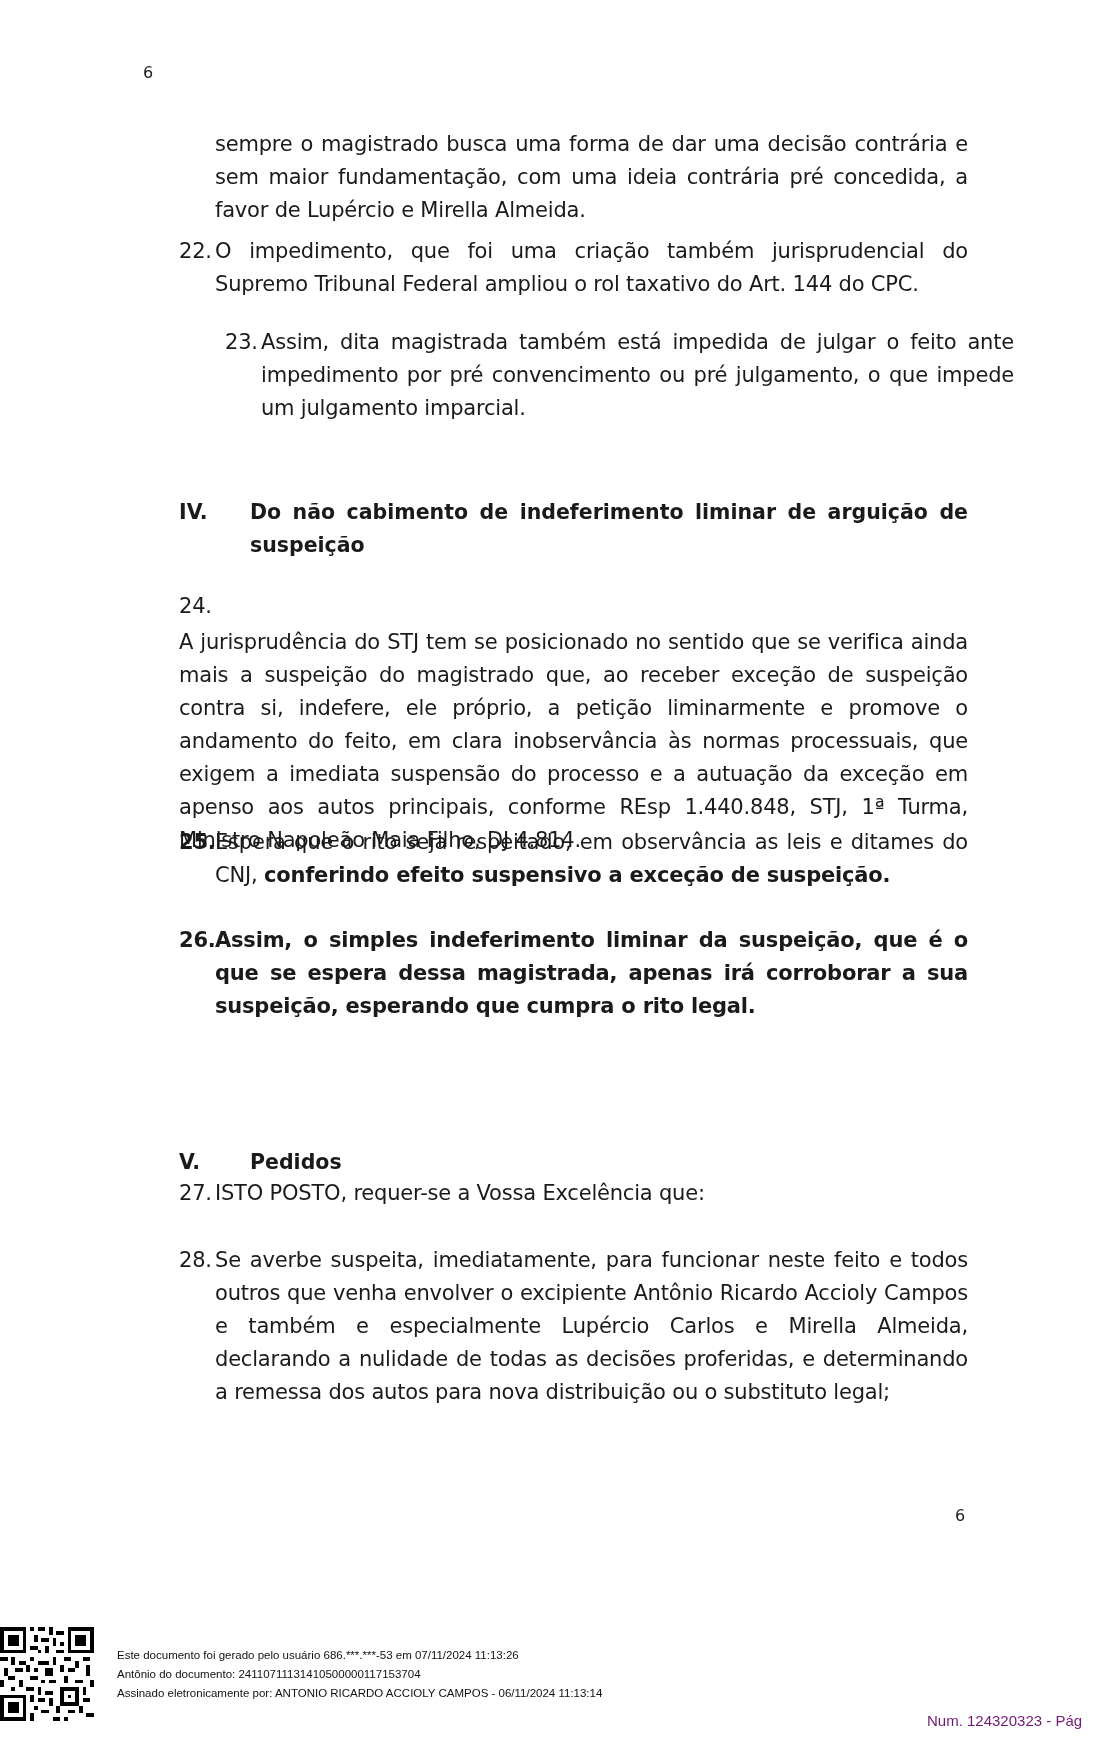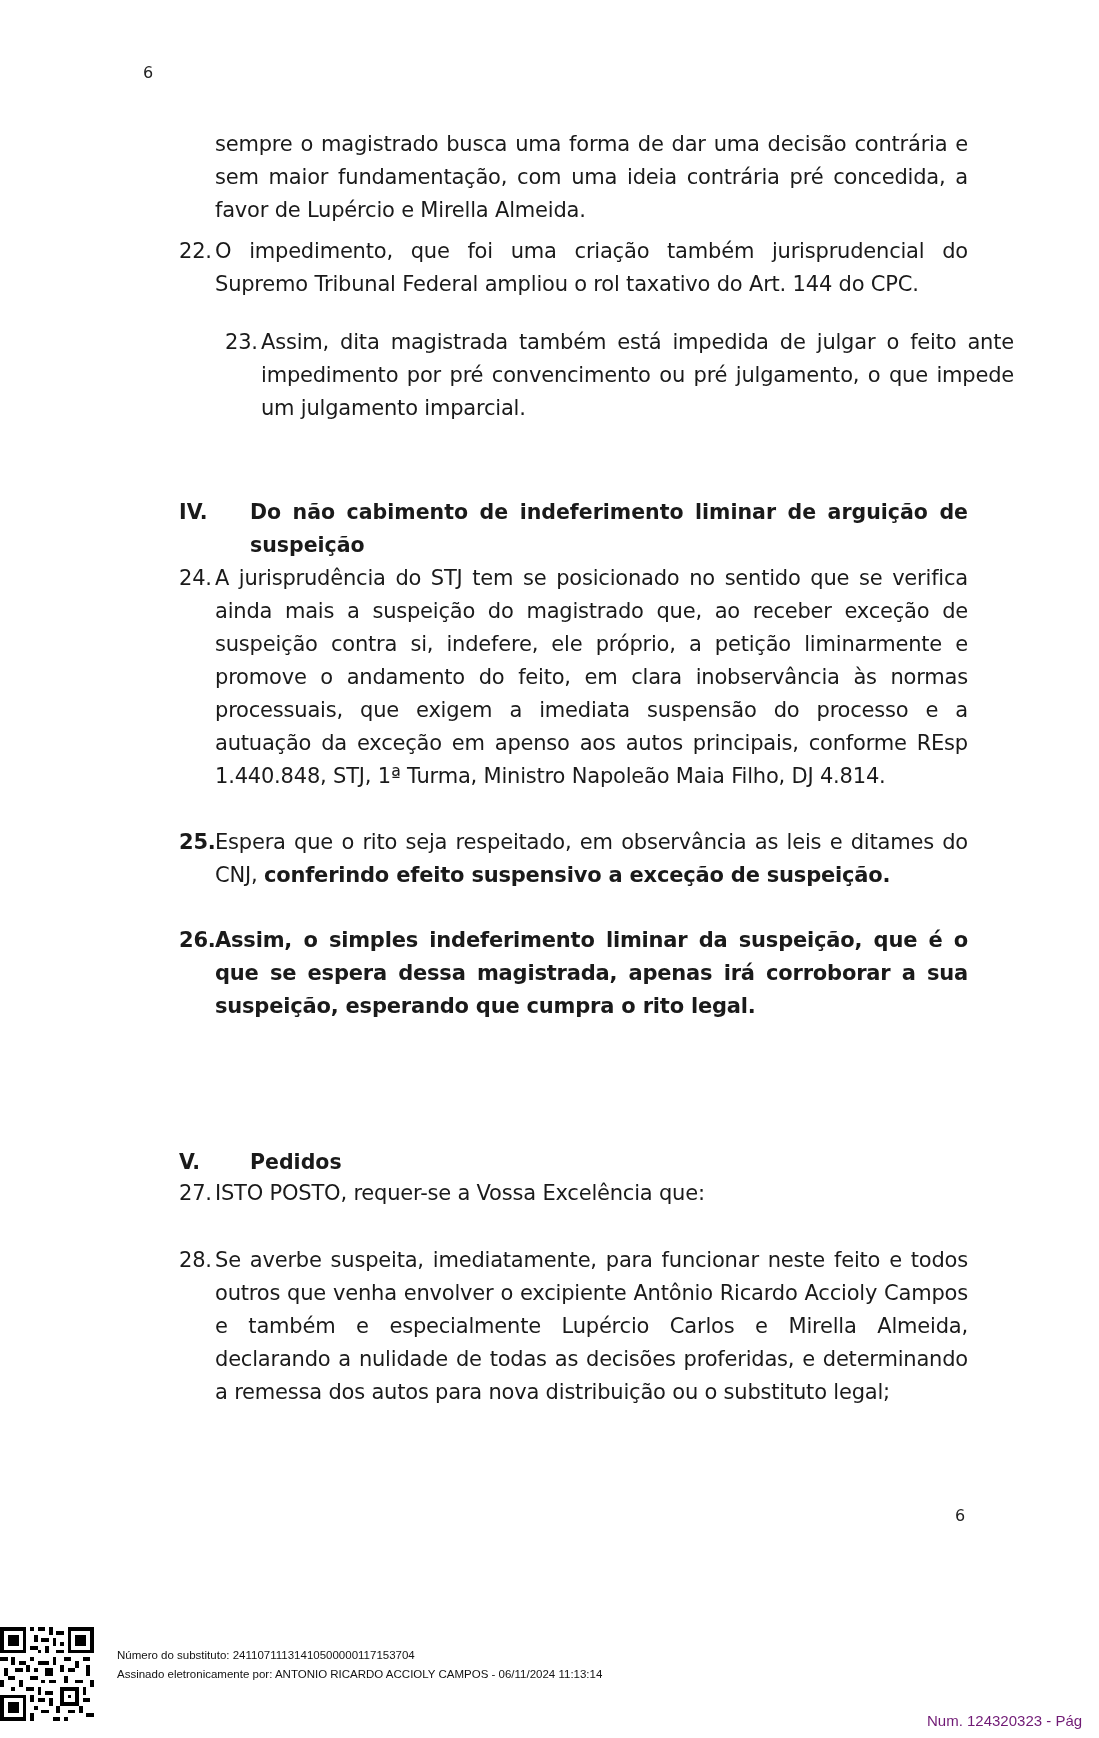--- a/index.html
+++ b/index.html
@@ -36,21 +36,21 @@
 <div class="para item" style="top:326px;margin-left:46px;">
   <span class="num">23.</span>
   <span class="text">Assim, dita magistrada também está impedida de julgar o feito ante impedimento por pré convencimento ou pré julgamento, o que impede um julgamento imparcial.</span>
 </div>
 
 <div class="heading" style="top:496px;">
   <span class="roman">IV.</span>
   <span class="htext">Do não cabimento de indeferimento liminar de arguição de suspeição</span>
 </div>
 
-<div class="para item" style="top:562px;">
+<div class="para item" style="top:590px;flex-direction:column;">
   <span class="num">24.</span>
   <span class="text">A jurisprudência do STJ tem se posicionado no sentido que se verifica ainda mais a suspeição do magistrado que, ao receber exceção de suspeição contra si, indefere, ele próprio, a petição liminarmente e promove o andamento do feito, em clara inobservância às normas processuais, que exigem a imediata suspensão do processo e a autuação da exceção em apenso aos autos principais, conforme REsp 1.440.848, STJ, 1ª Turma, Ministro Napoleão Maia Filho, DJ 4.814.</span>
 </div>
 
 <div class="para item" style="top:826px;">
   <span class="num bold">25.</span>
   <span class="text"><span>Espera que o rito seja respeitado, em observância as leis e ditames do CNJ, </span><span class="bold">conferindo efeito suspensivo a exceção de suspeição.</span></span>
 </div>
 
 <div class="para item bold" style="top:924px;">
@@ -143,17 +143,18 @@
       <rect x="18" y="22" width="2" height="1"></rect>
       <rect x="21" y="21" width="1" height="2"></rect>
     <rect x="8" y="23" width="1" height="2"></rect>
       <rect x="14" y="24" width="2" height="1"></rect>
       <rect x="17" y="24" width="1" height="1"></rect>
       <rect x="23" y="23" width="2" height="1"></rect>
   </g>
 </svg>
 
 <div class="footer">
-  <div>Número do substituto: 24110711131410500000117153704</div>
+  <div>Este documento foi gerado pelo usuário 686.***.***-53 em 07/11/2024 11:13:26</div>
+  <div>Antônio do documento: 24110711131410500000117153704</div>
   <div>Assinado eletronicamente por: ANTONIO RICARDO ACCIOLY CAMPOS - 06/11/2024 11:13:14</div>
 </div>
 
 <div class="num-ref">Num. 124320323 - Pág</div>
 
 </body></html>

